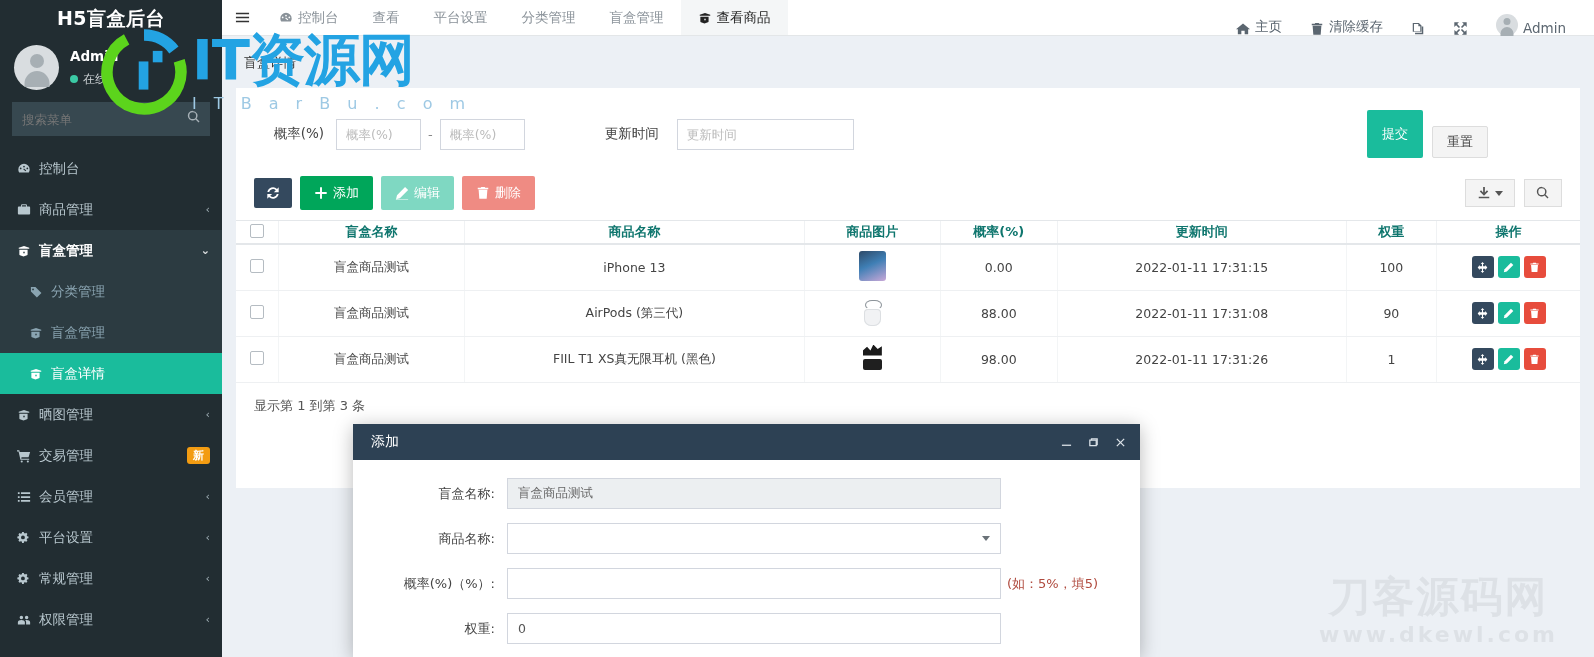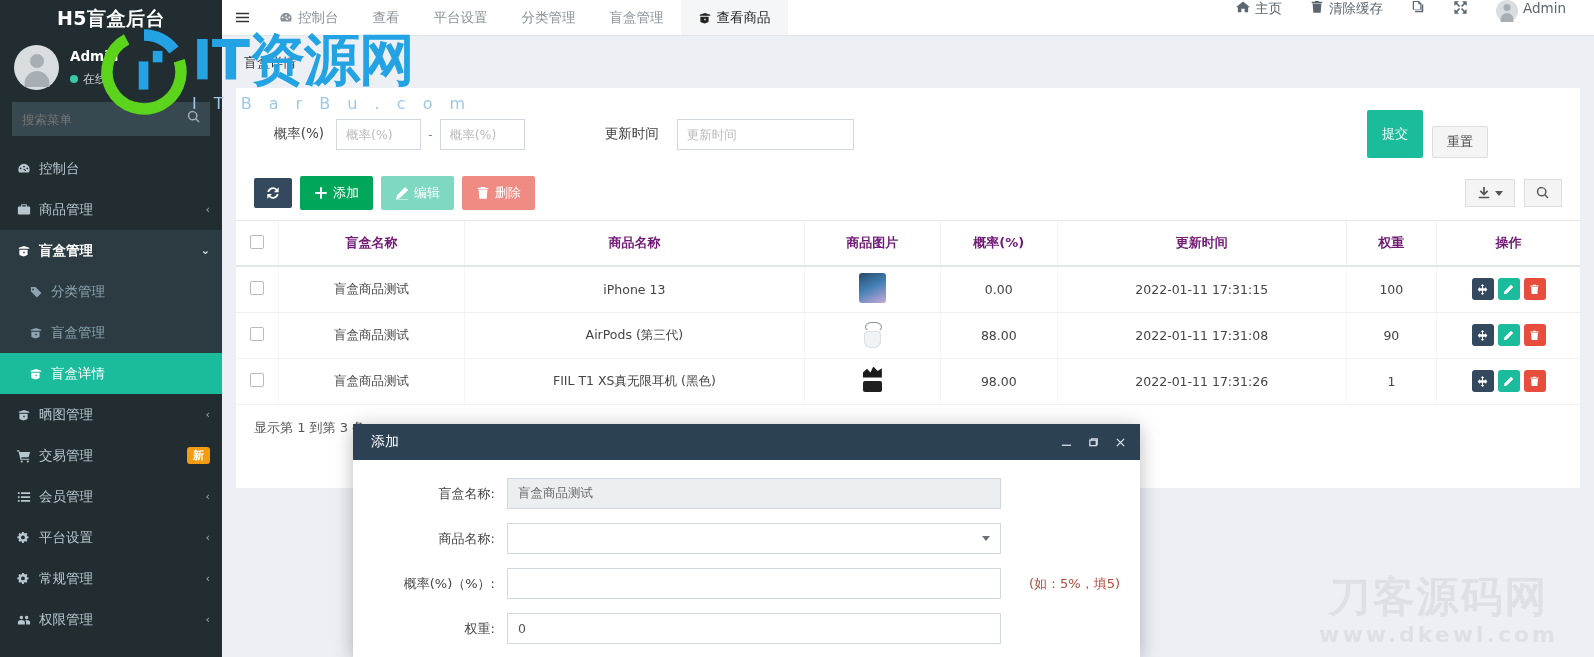--- a/index.html
+++ b/index.html
@@ -117,21 +117,21 @@
     padding: 0 17px;
     color: #8a9299; font-size: 13.5px; cursor: pointer;
     background: transparent;
   }
   .nav-tab.active { color: #222; background: #f4f6f7; }
   .nav-right {
     margin-left: auto; display: flex; align-items: center;
     padding-right: 14px; gap: 0;
   }
   .nav-right-item {
-    display: flex; align-items: flex-start; gap: 5px;
+    display: flex; align-items: flex-end; gap: 5px;
     padding: 0 14px; height: 36px;
     color: #5b6670; font-size: 13.5px; cursor: pointer;
   }
   .avatar-sm {
     width: 22px; height: 22px; border-radius: 50%;
     background: #d9dde0; position: relative; flex: none;
   }
   .avatar-sm::before {
     content: ""; position: absolute; left: 50%; top: 4px;
     transform: translateX(-50%);
@@ -195,22 +195,22 @@
   .toolbar-right { margin-left: auto; display: flex; gap: 9px; }
   .btn-plain {
     background: #f4f4f4; border: 1px solid #ddd; color: #555;
     padding: 6px 11px; display: inline-flex; align-items: center; gap: 4px;
   }
 
   table.grid { width: 100%; border-collapse: collapse; }
   table.grid th {
     border-top: 1px solid #e4e7ea; border-bottom: 2px solid #e4e7ea;
     border-left: 1px solid #f0f2f4;
-    font-size: 13px; color: #701a75; font-weight: 700;
-    padding: 13px 6px; text-align: center;
+    font-size: 13px; color: #0f766e; font-weight: 700;
+    padding: 2px 6px; text-align: center;
   }
   table.grid th:first-child { border-left: 0; }
   table.grid td {
     border-bottom: 1px solid #eef0f2;
     border-left: 1px solid #f3f5f6;
     font-size: 12.5px; color: #444;
     padding: 0 6px; height: 46px; text-align: center;
     vertical-align: middle;
   }
   table.grid td:first-child { border-left: 0; }
@@ -302,21 +302,21 @@
     font-size: 12.5px; color: #555; padding: 0 10px;
     outline: none; font-family: inherit;
     display: flex; align-items: center;
   }
   .form-ctl.readonly { background: #eceff1; color: #666; }
   .form-ctl.select { justify-content: flex-end; }
   .caret-dn {
     width: 0; height: 0; border-left: 4px solid transparent;
     border-right: 4px solid transparent; border-top: 5px solid #6a7278;
   }
-  .form-hint { margin-left: 28px; font-size: 13px; color: #b04a3e; }
+  .form-hint { margin-left: 6px; font-size: 13px; color: #b04a3e; }
 
   
   .wm-logo {
     position: absolute; left: 100px; top: 28px;
     z-index: 20; pointer-events: none;
     display: flex; align-items: center;
   }
   .wm-ring {
     width: 88px; height: 88px; flex: none; position: relative;
   }

